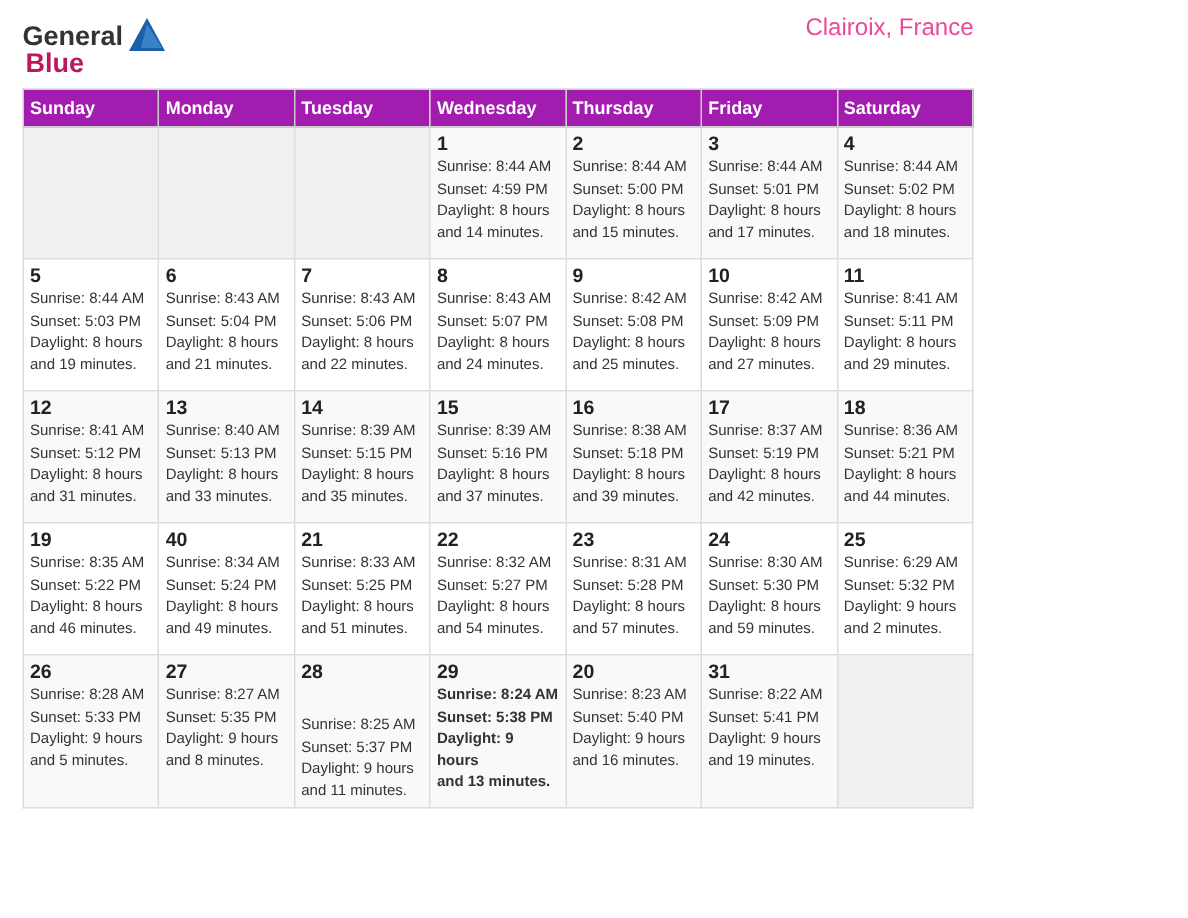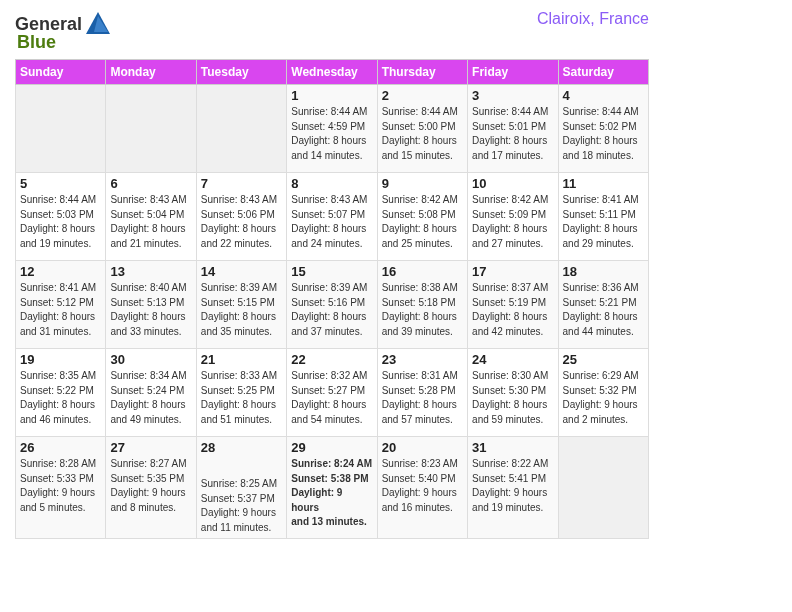--- a/index.html
+++ b/index.html
@@ -25,47 +25,47 @@
       align-items: center;
     }
     .logo-text-general {
       font-size: 18px;
       font-weight: bold;
       color: #333;
     }
     .logo-text-blue {
       font-size: 18px;
       font-weight: bold;
-      color: #4d7c0f;
+      color: #be185d;
     }
     .logo-icon {
       width: 28px;
       height: 28px;
       margin-left: 2px;
     }
     .title-block {
       text-align: right;
     }
     .month-title {
       font-size: 32px;
       font-weight: bold;
       color: #333;
       line-height: 1.1;
     }
     .location-title {
       font-size: 16px;
-      color: #8b5cf6;
+      color: #ec4899;
     }
     table {
       width: 100%;
       border-collapse: collapse;
       table-layout: fixed;
     }
     thead tr th {
-      background-color: #d946ef;
+      background-color: #a21caf;
       color: #fff;
       font-size: 12px;
       font-weight: bold;
       padding: 5px 4px;
       text-align: left;
       border: 1px solid #ccc;
     }
     tbody tr td {
       vertical-align: top;
       border: 1px solid #ddd;
@@ -269,21 +269,21 @@
         </tr>
         <tr>
           <td>
             <span class="day-number">19</span>
             <div class="day-info" style="white-space: pre-line;">Sunrise: 8:35 AM
 Sunset: 5:22 PM
 Daylight: 8 hours
 and 46 minutes.</div>
           </td>
           <td>
-            <span class="day-number">30</span>
+            <span class="day-number">40</span>
             <div class="day-info" style="white-space: pre-line;">Sunrise: 8:34 AM
 Sunset: 5:24 PM
 Daylight: 8 hours
 and 49 minutes.</div>
           </td>
           <td>
             <span class="day-number">21</span>
             <div class="day-info" style="white-space: pre-line;">Sunrise: 8:33 AM
 Sunset: 5:25 PM
 Daylight: 8 hours

